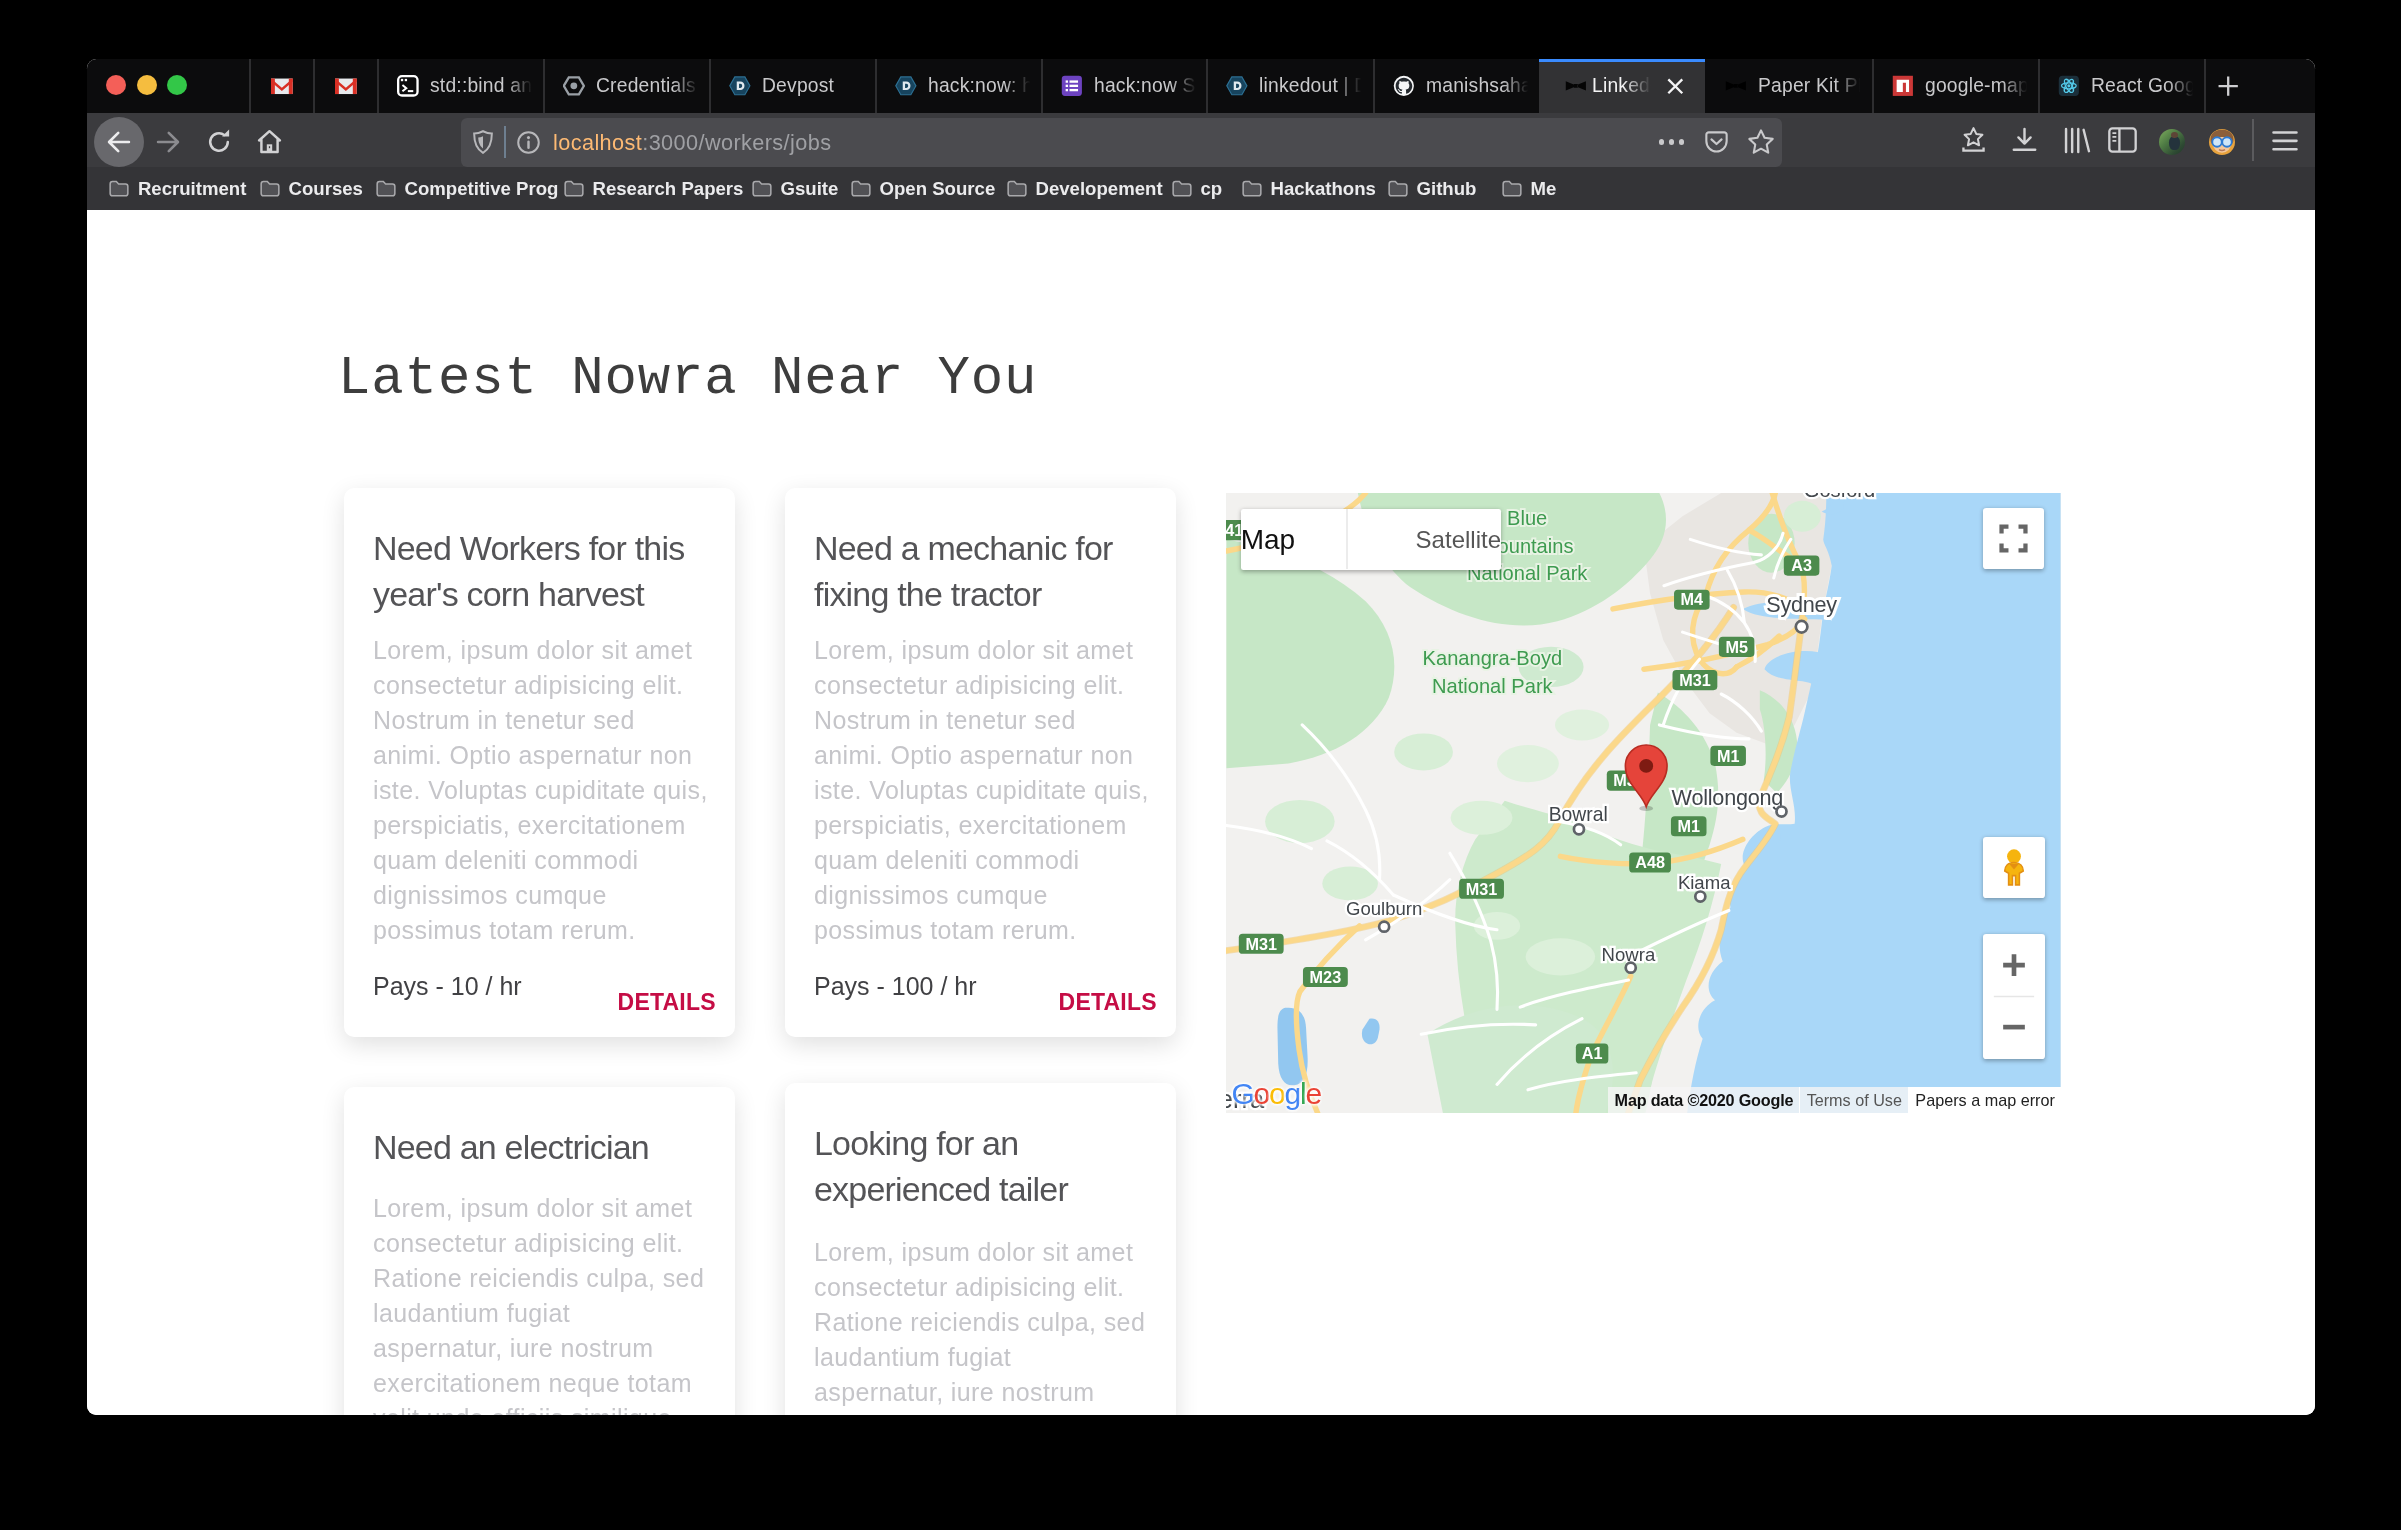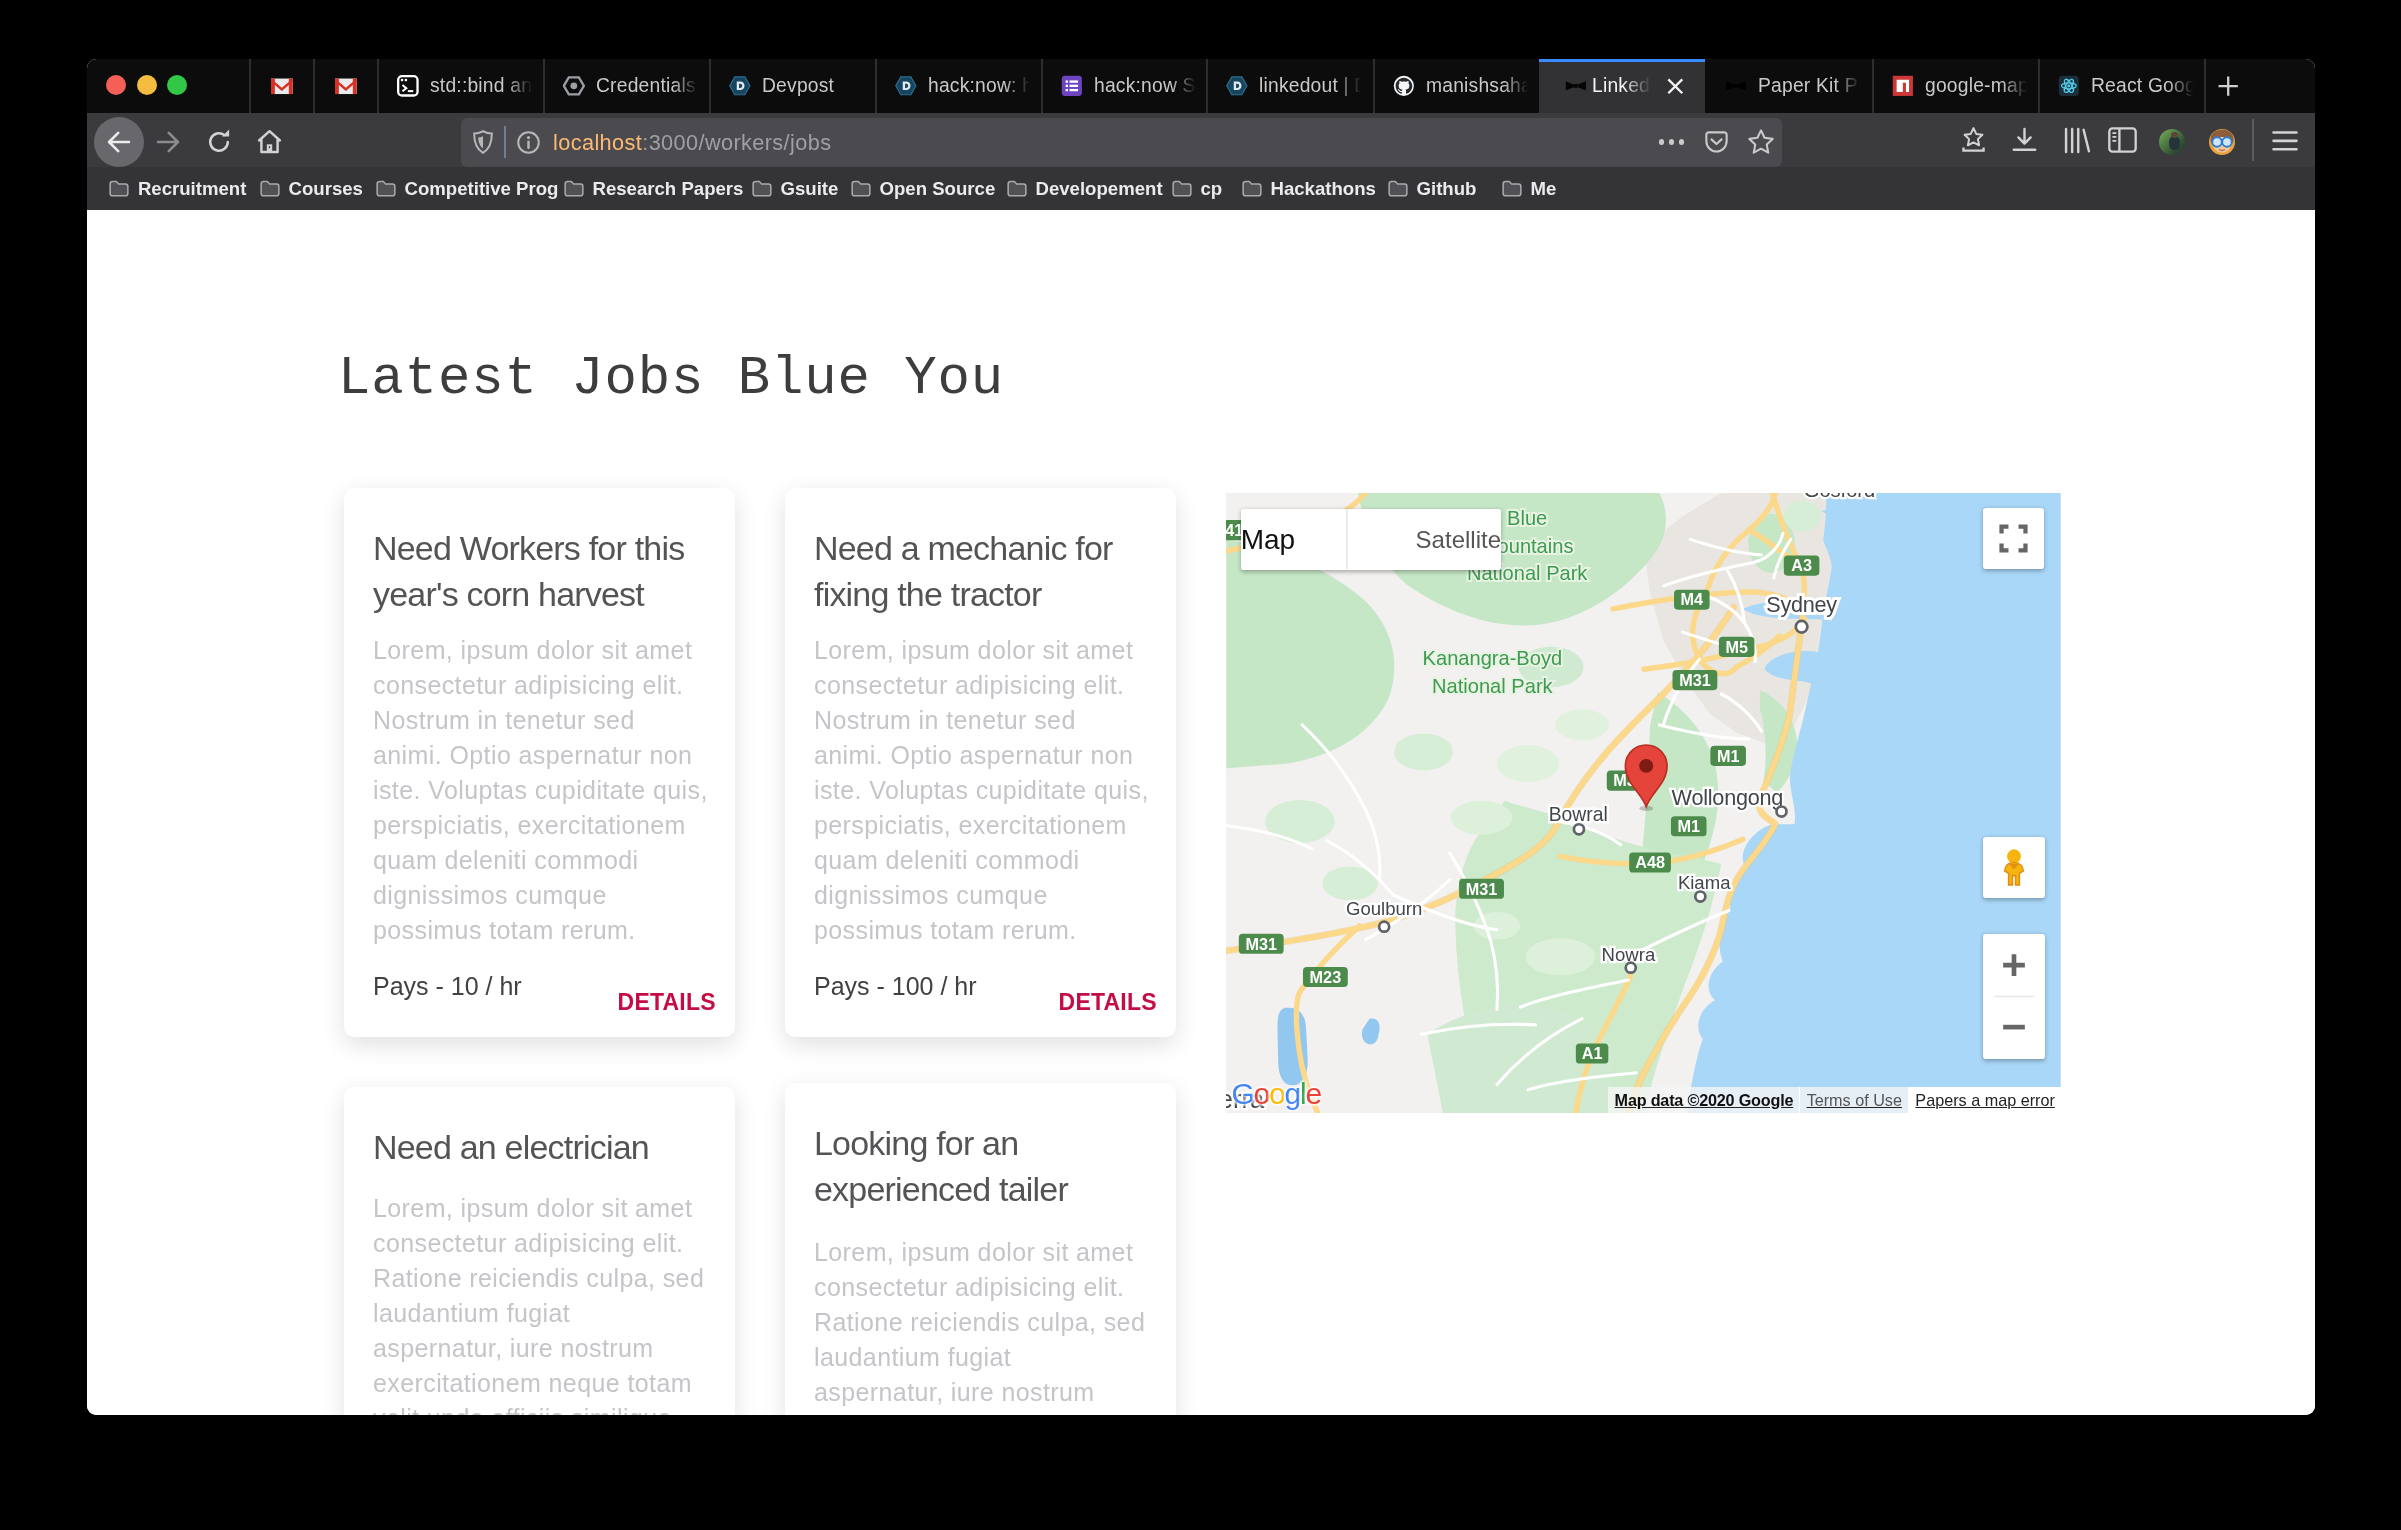--- a/index.html
+++ b/index.html
@@ -26,21 +26,21 @@
 .cbody { position:absolute; left:29px; top:145px; font-size:25px; line-height:35px; color:#c5c5c9; letter-spacing:0.4px; }
 .cpays { position:absolute; left:29px; top:484px; font-size:25px; color:#414144; }
 .cdet { position:absolute; right:19.3px; top:501px; font-size:23px; font-weight:bold; color:#c50d45; letter-spacing:0.2px; }
 .fold { width:20px; height:17px; flex:0 0 20px; }
 
 #map { position:absolute; left:1139px; top:283px; width:835px; height:620px; overflow:hidden; background:#f2f1ef; }
 .gbtn { position:absolute; background:#fff; box-shadow:0 1.5px 4.6px rgba(0,0,0,0.3); }
 .shield { font-size:21px; font-weight:bold; fill:#fff; text-anchor:middle; }
 .city { text-anchor:middle; fill:#41464b; paint-order:stroke; stroke:#ffffff; stroke-width:6px; font-weight:500; }
 .park { text-anchor:middle; fill:#3e9b50; paint-order:stroke; stroke:#e8f3e4; stroke-width:5px; font-weight:500; font-size:26px; }
-#attrib { position:absolute; right:0; bottom:0; height:26px; display:flex; font-size:16.2px; color:#222;text-decoration:underline; }
+#attrib { position:absolute; right:0; bottom:0; height:26px; display:flex; font-size:16.2px; color:#222; }
 #attrib > div { display:flex; align-items:center; }
 
 </style>
 </head>
 <body>
 <svg style="position:absolute;width:0;height:0">
     <defs>
       <symbol id="folder" viewBox="0 0 26 22">
         <path d="M1.5 5 C1.5 3.3 2.8 2 4.5 2 L9.5 2 L12.5 5.2 L21.5 5.2 C23.2 5.2 24.5 6.5 24.5 8.2 L24.5 17.5 C24.5 19.2 23.2 20.5 21.5 20.5 L4.5 20.5 C2.8 20.5 1.5 19.2 1.5 17.5 Z" fill="#515155" stroke="#a9a9ac" stroke-width="2"></path>
       </symbol>
@@ -294,21 +294,21 @@
           <use href="#folder"></use>
         </svg>Hackathons</div>
     <div class="bkitem" style="left:1301px"><svg class="fold" viewBox="0 0 26 22">
           <use href="#folder"></use>
         </svg>Github</div>
     <div class="bkitem" style="left:1415px"><svg class="fold" viewBox="0 0 26 22">
           <use href="#folder"></use>
         </svg>Me</div>
   </div>
   <div id="content">
-    <div id="heading">Latest Jobs Blue You</div>
+    <div id="heading">Latest Nowra Near You</div>
     <div class="card" style="left:257px;top:278px">
       <div class="ctitle">Need Workers for this<br>year's corn harvest</div>
       <div class="cbody">Lorem, ipsum dolor sit amet<br>consectetur adipisicing elit.<br>Nostrum in tenetur sed<br>animi. Optio aspernatur non<br>iste. Voluptas cupiditate quis,<br>perspiciatis, exercitationem<br>quam deleniti commodi<br>dignissimos cumque<br>possimus totam rerum.</div>
       <div class="cpays">Pays - 10 / hr</div>
       <div class="cdet">DETAILS</div>
     </div>
     <div class="card" style="left:698px;top:278px">
       <div class="ctitle">Need a mechanic for<br>fixing the tractor</div>
       <div class="cbody">Lorem, ipsum dolor sit amet<br>consectetur adipisicing elit.<br>Nostrum in tenetur sed<br>animi. Optio aspernatur non<br>iste. Voluptas cupiditate quis,<br>perspiciatis, exercitationem<br>quam deleniti commodi<br>dignissimos cumque<br>possimus totam rerum.</div>
       <div class="cpays">Pays - 100 / hr</div>

